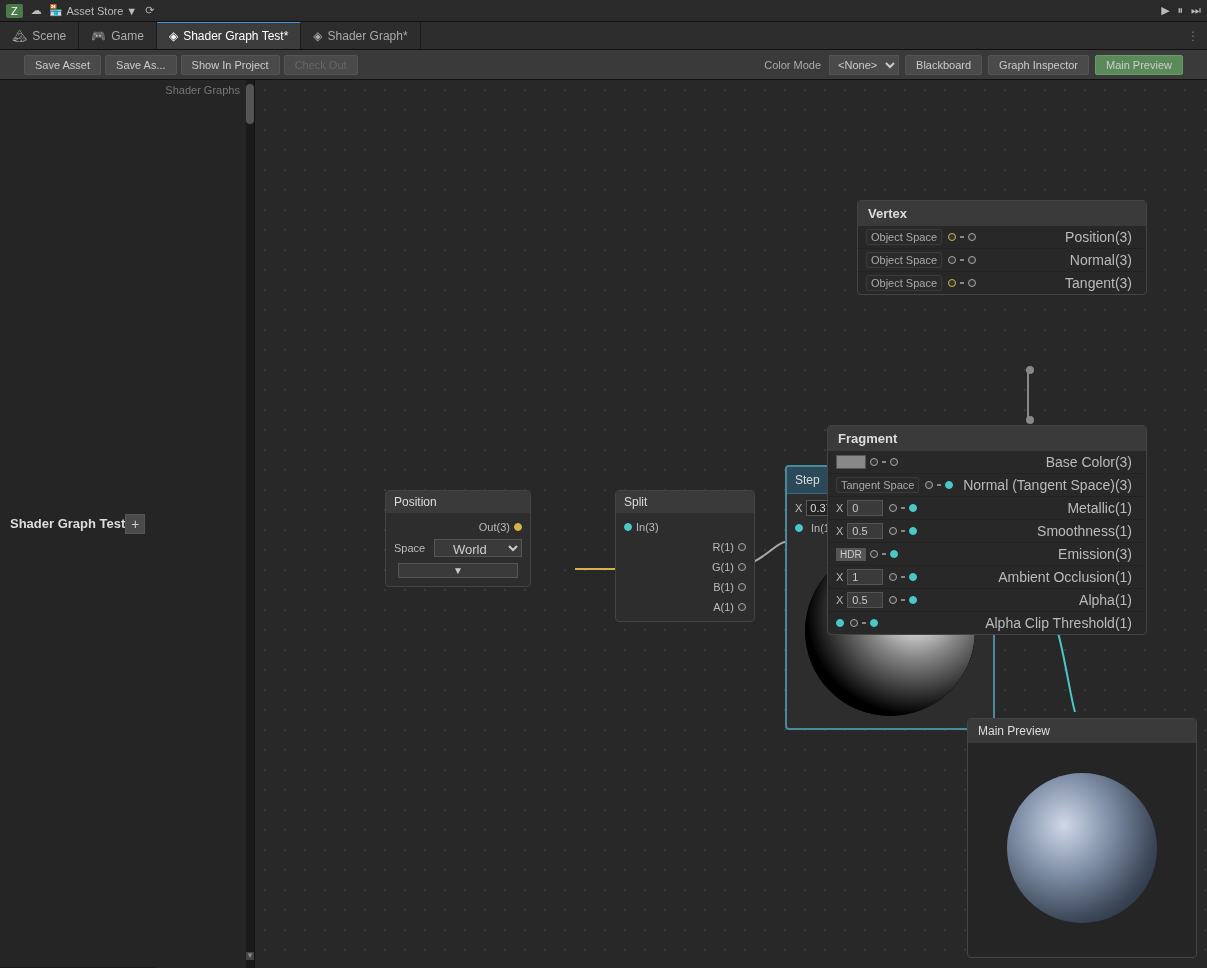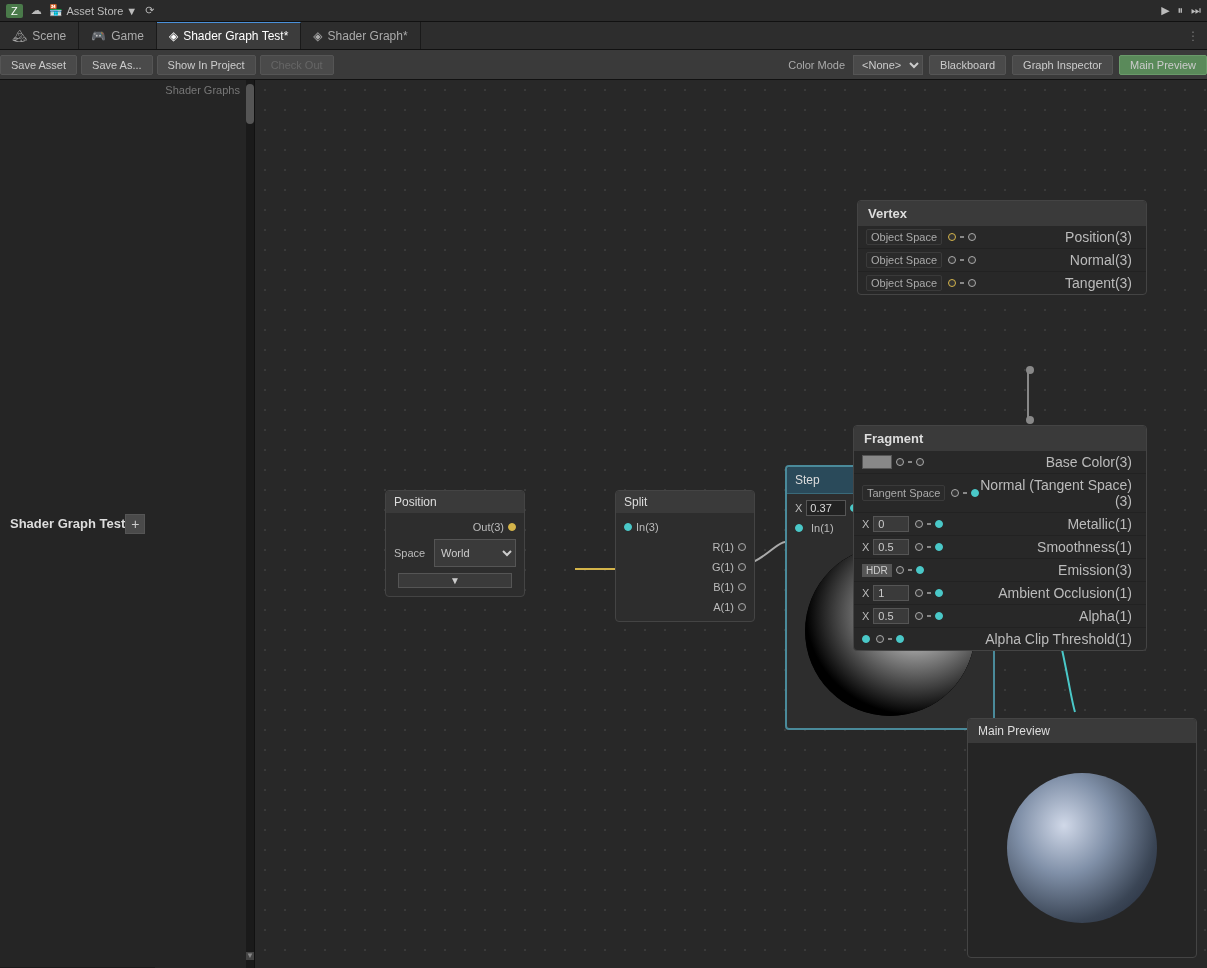--- a/index.html
+++ b/index.html
@@ -57,21 +57,21 @@
       border-top: 1px solid #4a90d9;
     }
     .tabbar-more { margin-left: auto; padding: 0 8px; color: #777; display: flex; align-items: center; }
 
     
     .toolbar {
       background: #3a3a3a;
       height: 30px;
       display: flex;
       align-items: center;
-      padding: 0 0;
+      padding: 0 24px;
       gap: 4px;
       border-bottom: 1px solid #111;
     }
     .toolbar-btn {
       background: #4a4a4a;
       border: 1px solid #555;
       color: #ccc;
       padding: 2px 10px;
       font-size: 11px;
       cursor: pointer;
@@ -346,24 +346,24 @@
       display: flex;
       align-items: center;
       padding: 2px 8px;
       justify-content: center;
     }
     .space-label { font-size: 11px; color: #bbb; width: 40px; }
     .space-select {
       background: #3a3a3a;
       border: 1px solid #555;
       color: #ccc;
-      font-size: 11px;
-      padding: 1px 2px;
+      font-size: 13px;
+      padding: 1px 14px;
       flex: 1;
-      height: 28px;
+      height: 18px;
     }
 
     
     .collapse-btn {
       width: 18px;
       height: 18px;
       background: #3a3a3a;
       border: 1px solid #555;
       display: flex;
       align-items: center;
@@ -598,21 +598,21 @@
           <span class="master-port"></span>
         </div>
         <span class="master-label">Tangent(3)</span>
       </div>
     </div>
 
     <div style="position:absolute;right:178px;top:290px;width:2px;height:50px;background:#888;"></div>
     <div style="position:absolute;right:173px;top:286px;width:8px;height:8px;border-radius:50%;background:#888;"></div>
     <div style="position:absolute;right:173px;top:336px;width:8px;height:8px;border-radius:50%;background:#888;"></div>
 
-    <div class="node-master" style="top:345px;right:60px;width:294px;">
+    <div class="node-master" style="top:345px;right:60px;width:320px;">
       <div class="node-master-header">
         <span>Fragment</span>
       </div>
 
       <div class="master-row">
         <div style="width:30px;height:14px;background:#888;border:1px solid #555;margin-right:4px;"></div>
         <div class="master-port-line" style="margin-left:auto;">
           <span class="master-port"></span>
           <span style="width:4px;height:2px;background:#888;display:inline-block;"></span>
           <span class="master-port"></span>

